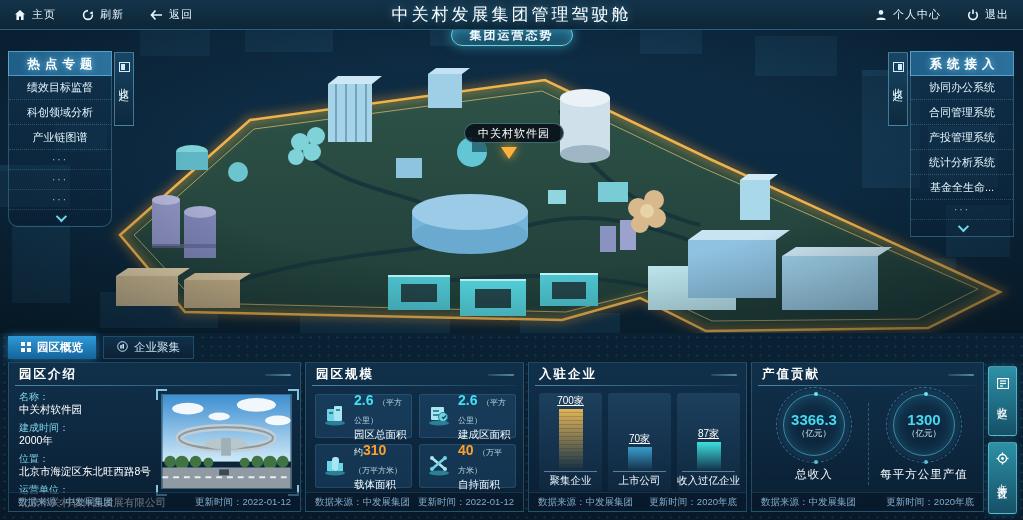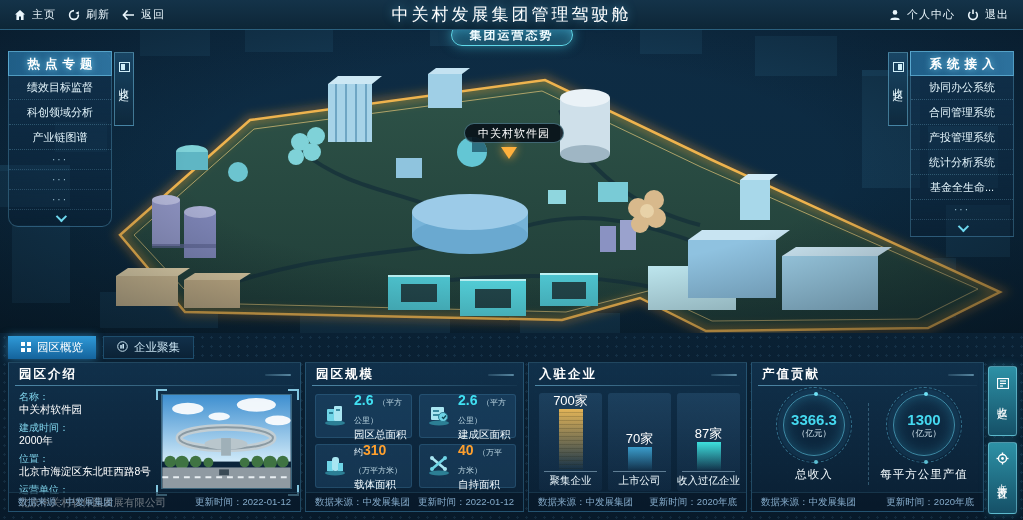--- a/index.html
+++ b/index.html
@@ -5,21 +5,21 @@
   * { margin:0; padding:0; box-sizing:border-box; }
   html,body { width:1023px; height:520px; overflow:hidden; }
   body { font-family:"Liberation Sans","DejaVu Sans",sans-serif; background:#081826; color:#fff; position:relative; }
   .stage { position:absolute; inset:0; width:1023px; height:520px; }
 
   
   .topbar { position:absolute; top:0; left:0; width:1023px; height:30px; z-index:40;
     background:linear-gradient(180deg,#143349,#0d2637);
     border-bottom:1px solid rgba(70,150,190,.45);
     display:flex; align-items:center; justify-content:space-between; padding:0 14px; }
-  .tb-group { display:flex; align-items:center; gap:12px; }
+  .tb-group { display:flex; align-items:center; gap:26px; }
   .tb-item { display:flex; align-items:center; gap:6px; font-size:11px; color:#eaf6fc; cursor:pointer; letter-spacing:1px; }
   .tb-item svg { display:block; }
   .tb-title { position:absolute; left:50%; top:0; transform:translateX(-50%); height:30px; line-height:30px;
     font-size:17px; font-weight:normal; letter-spacing:3px; color:#ffffff; text-shadow:0 0 10px rgba(90,200,255,.55); white-space:nowrap; }
 
   
   .map-area { position:absolute; top:30px; left:0; width:1023px; height:303px; overflow:hidden;
     background:linear-gradient(180deg,#0e2c44 0%,#0c2a41 55%,#0a2334 100%); }
   .map-area svg.map3d { position:absolute; top:0; left:0; }
   .vignette { position:absolute; inset:0; pointer-events:none;
@@ -61,21 +61,21 @@
   .vtext { writing-mode:vertical-rl; font-size:10.5px; color:#e4f5fb; letter-spacing:3px; line-height:1; }
 
   
   .bottom { position:absolute; left:0; top:333px; width:1023px; height:187px;
     background:linear-gradient(180deg,#0a2134,#081a2a); }
   .bottom::before { content:""; position:absolute; inset:0;
     background-image:radial-gradient(rgba(95,160,200,.12) 1px, transparent 1.2px); background-size:9px 9px; }
 
   .tab { position:absolute; top:3px; height:23px; display:flex; align-items:center; gap:6px; padding:0 13px;
     font-size:11.5px; cursor:pointer; white-space:nowrap; }
-  .tab-active { left:8px; color:#fff; font-weight:normal;
+  .tab-active { left:8px; color:#fff; font-weight:bold;
     background:linear-gradient(180deg,#2f9ad8,#14639c); box-shadow:0 0 9px rgba(60,170,230,.55); }
   .tab-inactive { left:103px; color:#c8e2f0;
     background:linear-gradient(180deg,#11304a,#0b2236); border:1px solid #1e4d6c; }
 
   .card { position:absolute; top:29px; height:150px;
     background:linear-gradient(180deg,rgba(16,49,76,.94),rgba(10,31,51,.94));
     border:1px solid rgba(95,175,215,.28); }
   .card-hd { height:23px; display:flex; align-items:center; padding:0 10px; font-size:12.5px; font-weight:bold;
     letter-spacing:2px; color:#fff; position:relative; }
   .card-hd::after { content:""; position:absolute; left:6px; right:6px; bottom:0; height:1px;
@@ -107,21 +107,21 @@
   .sval { font-size:14px; font-weight:bold; line-height:15px; }
   .accent-cyan { color:#41e0f2; } .accent-orange { color:#ffa02e; }
   .sprefix { font-size:9px; color:#e8f4fa; }
   .sunit { font-size:8px; color:#bed8e4; }
   .slabel { font-size:10.5px; color:#f0f9fd; line-height:14px; white-space:nowrap; }
 
   
   .bcard { position:absolute; top:30px; width:63px; height:98px; border-radius:3px;
     background:linear-gradient(180deg,rgba(66,118,160,.26),rgba(30,62,96,.22));
     display:flex; flex-direction:column; align-items:center; justify-content:flex-end; padding-bottom:2px; }
-  .b-val { font-size:13px; color:#fff; line-height:13px; margin-bottom:2px; }
+  .b-val { font-size:10px; color:#fff; line-height:13px; margin-bottom:2px;text-decoration:underline; }
   .b-bar { width:24px; }
   .b-bar.banded { background-image:repeating-linear-gradient(180deg, rgba(0,0,0,0) 0 3px, rgba(20,30,20,.18) 3px 4px); }
   .b-base { width:53px; height:1px; background:rgba(190,225,245,.45); margin-top:0; }
   .b-name { font-size:10.5px; color:#ecf7fc; line-height:17px; white-space:nowrap; }
 
   
   .ostat { position:absolute; top:31px; width:104px; display:flex; flex-direction:column; align-items:center; }
   .ocircle { width:62px; height:62px; border-radius:50%; position:relative;
     border:1px solid rgba(95,205,235,.6);
     box-shadow:0 0 0 5px rgba(40,120,165,.14), inset 0 0 14px rgba(60,185,225,.3);

